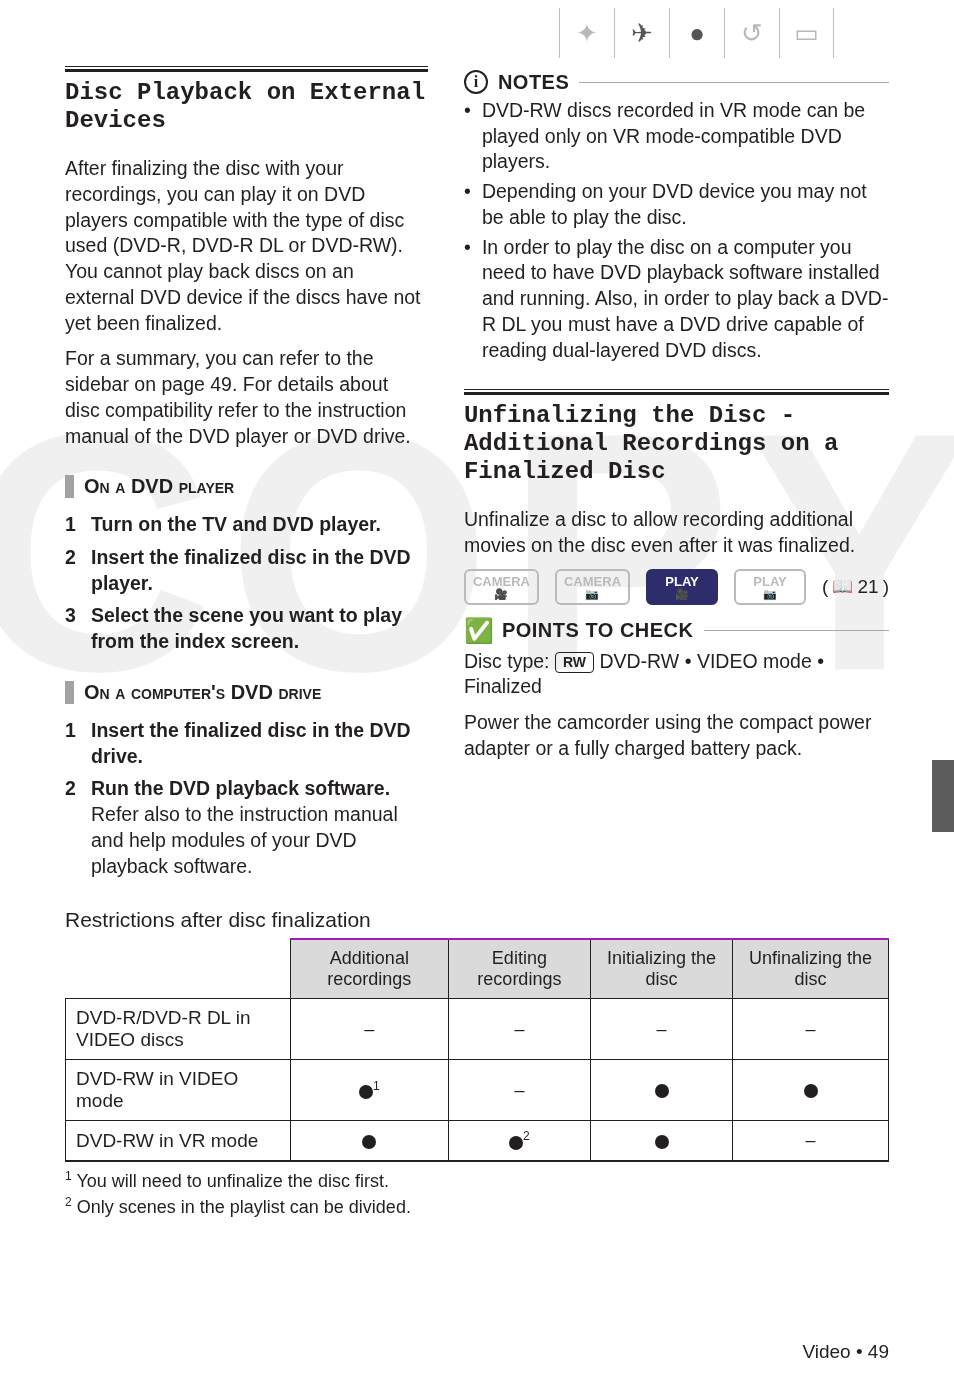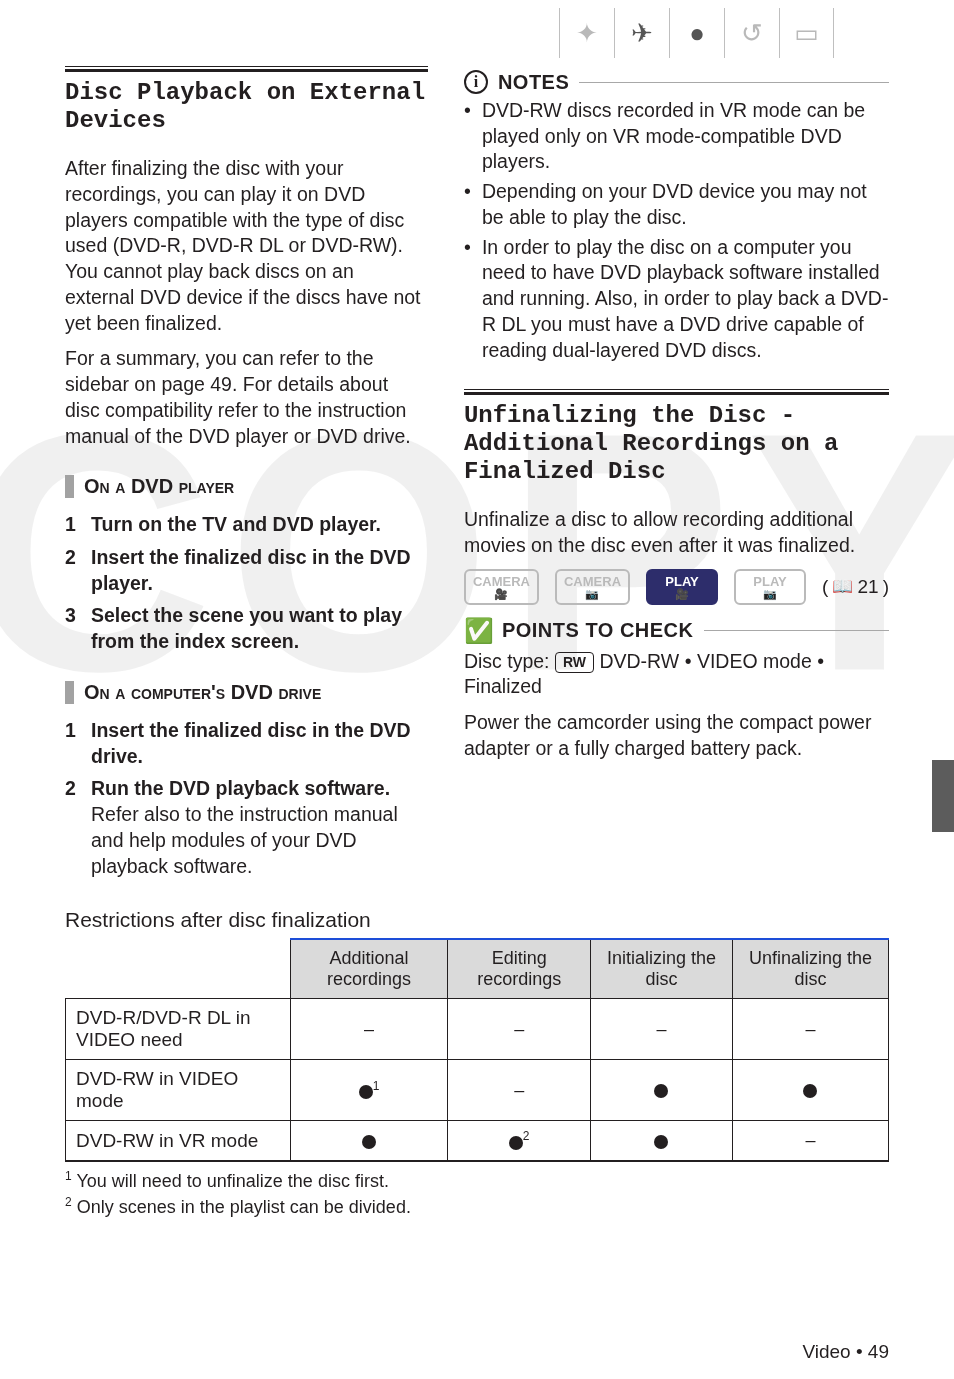--- a/index.html
+++ b/index.html
@@ -214,21 +214,21 @@
   }
   table.restrict th.corner {
     border-top: none;
     border-left: none;
     background: transparent;
   }
   table.restrict th.head {
     background: #dadada;
     font-family: "Arial Narrow", Arial, sans-serif;
     font-weight: normal;
-    border-top: 2px solid #1d4ed8;
+    border-top: 2px solid #a21caf;
   }
   table.restrict tr:last-child td { border-bottom: 2px solid #231f20; }
   table.restrict td.label {
     text-align: left;
     font-family: "Arial Narrow", Arial, sans-serif;
     font-size: 19px;
   }
   .dot {
     display: inline-block;
     width: 14px;
@@ -367,21 +367,21 @@
     <table class="restrict">
       <tbody>
           <tr>
         <th class="corner"></th>
         <th class="head">Additional recordings</th>
         <th class="head">Editing recordings</th>
         <th class="head">Initializing the disc</th>
         <th class="head">Unfinalizing the disc</th>
       </tr>
       <tr>
-        <td class="label">DVD-R/DVD-R DL in VIDEO need</td>
+        <td class="label">DVD-R/DVD-R DL in VIDEO discs</td>
         <td>–</td>
         <td>–</td>
         <td>–</td>
         <td>–</td>
       </tr>
       <tr>
         <td class="label">DVD-RW in VIDEO mode</td>
         <td><span class="dot"></span><sup>1</sup></td>
         <td>–</td>
         <td><span class="dot"></span></td>

